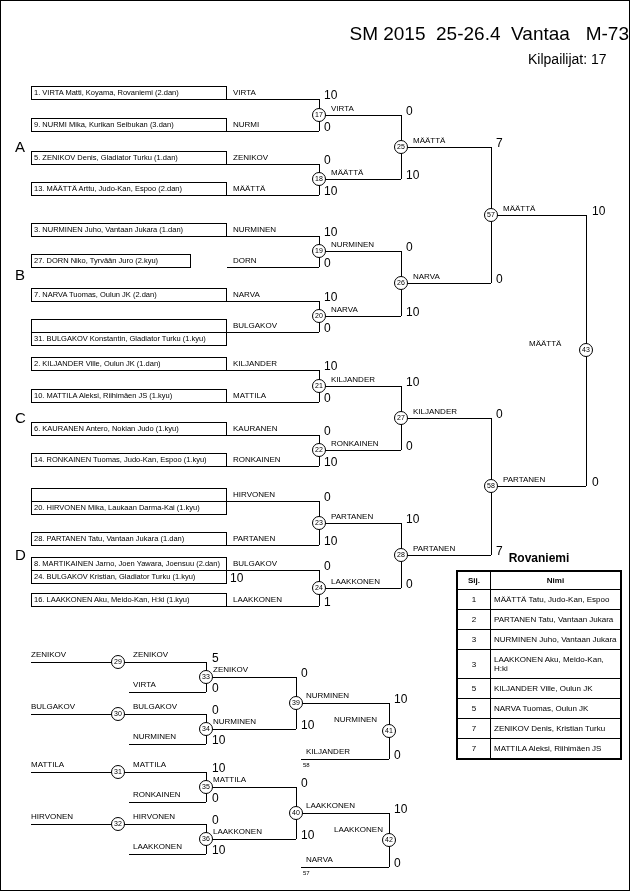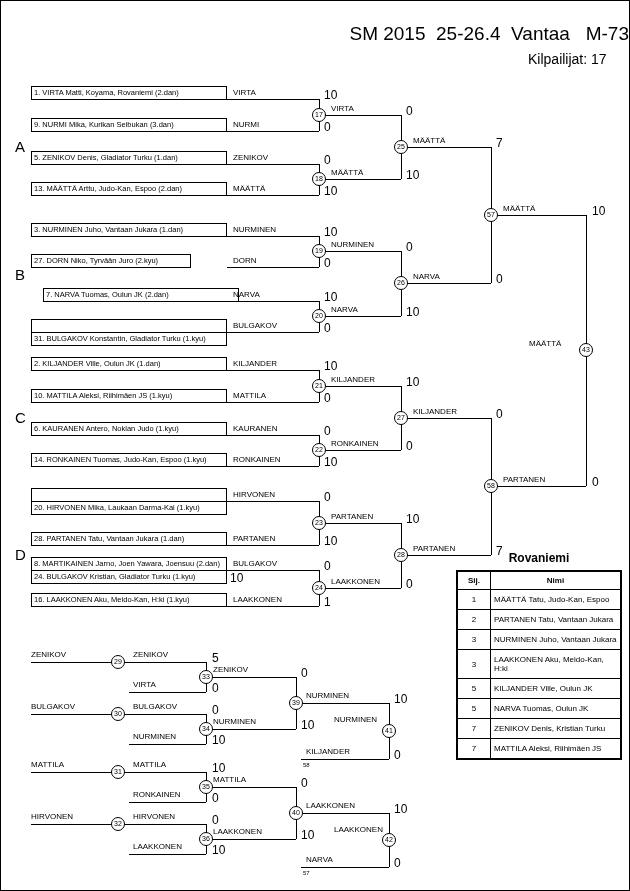--- a/index.html
+++ b/index.html
@@ -120,21 +120,21 @@
     </div>
 
   <div>
 
   <div class="sbox" style="left: 30px; top: 85px; width: 196px;">1. VIRTA Matti, Koyama, Rovaniemi (2.dan)</div>
       <div class="sbox" style="left: 30px; top: 117px; width: 196px;">9. NURMI Mika, Kurikan Seibukan (3.dan)</div>
       <div class="sbox" style="left: 30px; top: 150px; width: 196px;">5. ZENIKOV Denis, Gladiator Turku (1.dan)</div>
       <div class="sbox" style="left: 30px; top: 181px; width: 196px;">13. MÄÄTTÄ Arttu, Judo-Kan, Espoo (2.dan)</div>
       <div class="sbox" style="left: 30px; top: 222px; width: 196px;">3. NURMINEN Juho, Vantaan Jukara (1.dan)</div>
       <div class="sbox" style="left: 30px; top: 253px; width: 160px;">27. DORN Niko, Tyrvään Juro (2.kyu)</div>
-      <div class="sbox" style="left: 30px; top: 287px; width: 196px; margin-left: 12px;">7. NARVA Tuomas, Oulun JK (2.dan)</div>
+      <div class="sbox" style="left: 30px; top: 287px; width: 196px;">7. NARVA Tuomas, Oulun JK (2.dan)</div>
       <div class="sbox" style="left: 30px; top: 318px; width: 196px;"></div>
       <div class="sbox" style="left: 30px; top: 331px; width: 196px;">31. BULGAKOV Konstantin, Gladiator Turku (1.kyu)</div>
       <div class="sbox" style="left: 30px; top: 356px; width: 196px;">2. KILJANDER Ville, Oulun JK (1.dan)</div>
       <div class="sbox" style="left: 30px; top: 388px; width: 196px;">10. MATTILA Aleksi, Riihimäen JS (1.kyu)</div>
       <div class="sbox" style="left: 30px; top: 421px; width: 196px;">6. KAURANEN Antero, Nokian Judo (1.kyu)</div>
       <div class="sbox" style="left: 30px; top: 452px; width: 196px;">14. RONKAINEN Tuomas, Judo-Kan, Espoo (1.kyu)</div>
       <div class="sbox" style="left: 30px; top: 487px; width: 196px;"></div>
       <div class="sbox" style="left: 30px; top: 500px; width: 196px;">20. HIRVONEN Mika, Laukaan Darma-Kai (1.kyu)</div>
       <div class="sbox" style="left: 30px; top: 531px; width: 196px;">28. PARTANEN Tatu, Vantaan Jukara (1.dan)</div>
       <div class="sbox" style="left: 30px; top: 556px; width: 196px;">8. MARTIKAINEN Jarno, Joen Yawara, Joensuu (2.dan)</div>

